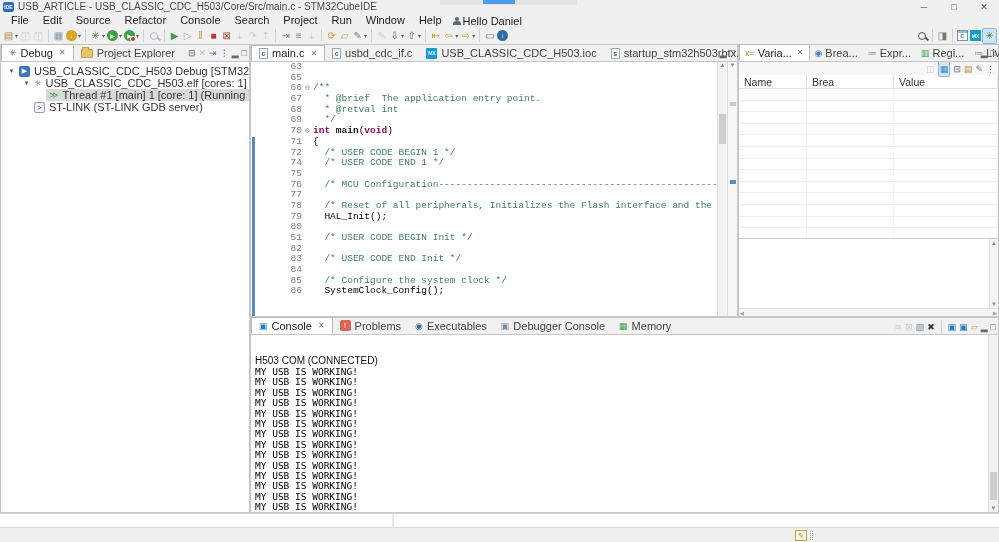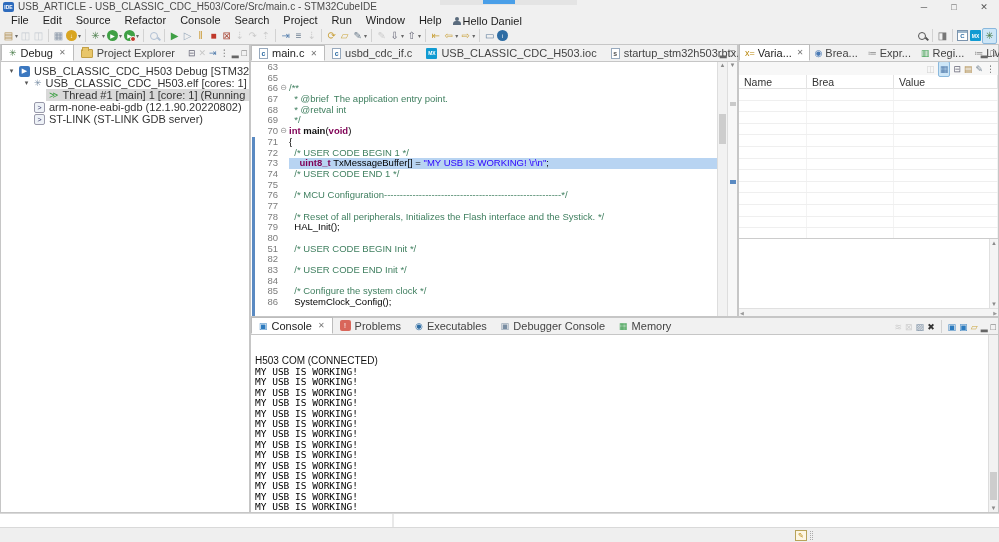--- a/index.html
+++ b/index.html
@@ -59,21 +59,21 @@
   #debug-tree { padding-top:3px; font-size:11px; }
   .trow { height:12px; display:flex; align-items:center; white-space:nowrap; overflow:hidden; }
   .trow .exp { width:9px; font-size:7px; color:#555; text-align:center; flex:none; }
   .trow .sel-wrap { display:flex; align-items:center; gap:4px; padding:0 3px; height:12px; }
   .trow.selected .sel-wrap { background:#d9d9d9; }
   .tico { flex:none; }
 
   
   #editor-panel { position:absolute; left:250px; top:44px; width:488px; height:273px; background:#fff; border:1px solid #c6c6c6; }
   #editor-tabs .vtab { height:16px; }
-  #code-wrap { position:absolute; left:0; top:17px; right:20px; bottom:0; overflow:hidden; font-family:Liberation Sans, sans-serif; font-size:9.5px; line-height:10.7px; }
+  #code-wrap { position:absolute; left:0; top:17px; right:20px; bottom:0; overflow:hidden; font-family:Liberation Mono, monospace; font-size:9.5px; line-height:10.7px;padding-left:24px; }
   .code-line { display:flex; height:10.7px; white-space:pre; }
   .code-line .ruler { width:7px; flex:none; }
   .code-line .ln { width:20px; flex:none; text-align:right; color:#7c7c7c; }
   .code-line .fold { width:11px; flex:none; text-align:center; color:#8a8a8a; font-size:8px; }
   .code-line .lt { flex:1; color:#000; }
   .code-line.hl .lt { background:#b8d4f2; }
   .seg-c { color:#3f7f5f; }
   .seg-k { color:#7f0055; font-weight:bold; }
   .seg-f { font-weight:bold; color:#111; }
   .seg-s { color:#2a00ff; }
@@ -323,27 +323,20 @@
           <span class="exp"></span>
           <span class="sel-wrap">
             <span class="tico" style="color: rgb(63, 160, 69); font-size: 9px;">≫</span>
             <span>Thread #1 [main] 1 [core: 1] (Running : User Request)</span>
           </span>
         </div>
         <div class="trow" style="padding-left: 21px;">
           <span class="exp"></span>
           <span class="sel-wrap">
             <span class="tico sqico" style="background: rgb(238, 242, 247); color: rgb(51, 51, 102); border: 1px solid rgb(153, 153, 170);">&gt;</span>
-            <span>arm-none-eabi-gdb (12.1.90.20220802)</span>
-          </span>
-        </div>
-        <div class="trow" style="padding-left: 21px;">
-          <span class="exp"></span>
-          <span class="sel-wrap">
-            <span class="tico sqico" style="background: rgb(238, 242, 247); color: rgb(51, 51, 102); border: 1px solid rgb(153, 153, 170);">&gt;</span>
             <span>ST-LINK (ST-LINK GDB server)</span>
           </span>
         </div>
       </div>
   </div>
 
   <div id="editor-panel">
     <div class="vtabbar" id="editor-tabs">
       <div class="vtab active">
           <span class="tico doc-ico" style="color: rgb(46, 109, 164);">c</span>
@@ -371,21 +364,20 @@
       <div id="range-bar" style="top: 74.9px; height: 181.1px;"></div>
     <div class="code-line"><span class="ruler"></span><span class="ln">63</span><span class="fold"></span><span class="lt"></span></div>
         <div class="code-line"><span class="ruler"></span><span class="ln">65</span><span class="fold"></span><span class="lt"></span></div>
         <div class="code-line"><span class="ruler"></span><span class="ln">66</span><span class="fold">⊖</span><span class="lt"><span class="seg-c">/**</span></span></div>
         <div class="code-line"><span class="ruler"></span><span class="ln">67</span><span class="fold"></span><span class="lt"><span class="seg-c">  * @brief  The application entry point.</span></span></div>
         <div class="code-line"><span class="ruler"></span><span class="ln">68</span><span class="fold"></span><span class="lt"><span class="seg-c">  * @retval int</span></span></div>
         <div class="code-line"><span class="ruler"></span><span class="ln">69</span><span class="fold"></span><span class="lt"><span class="seg-c">  */</span></span></div>
         <div class="code-line"><span class="ruler"></span><span class="ln">70</span><span class="fold">⊖</span><span class="lt"><span class="seg-k">int</span><span class=""> </span><span class="seg-f">main</span><span class="">(</span><span class="seg-k">void</span><span class="">)</span></span></div>
         <div class="code-line"><span class="ruler"></span><span class="ln">71</span><span class="fold"></span><span class="lt"><span class="">{</span></span></div>
         <div class="code-line"><span class="ruler"></span><span class="ln">72</span><span class="fold"></span><span class="lt"><span class="seg-c">  /* USER CODE BEGIN 1 */</span></span></div>
-        <div class="code-line hl"><span class="ruler"></span><span class="ln">73</span><span class="fold"></span><span class="lt"><span class="seg-k">    uint8_t</span><span class=""> TxMessageBuffer[] = </span><span class="seg-s">"MY USB IS WORKING! \r\n"</span><span class="">;</span></span></div>
         <div class="code-line"><span class="ruler"></span><span class="ln">74</span><span class="fold"></span><span class="lt"><span class="seg-c">  /* USER CODE END 1 */</span></span></div>
         <div class="code-line"><span class="ruler"></span><span class="ln">75</span><span class="fold"></span><span class="lt"></span></div>
         <div class="code-line"><span class="ruler"></span><span class="ln">76</span><span class="fold"></span><span class="lt"><span class="seg-c">  /* MCU Configuration--------------------------------------------------------*/</span></span></div>
         <div class="code-line"><span class="ruler"></span><span class="ln">77</span><span class="fold"></span><span class="lt"></span></div>
         <div class="code-line"><span class="ruler"></span><span class="ln">78</span><span class="fold"></span><span class="lt"><span class="seg-c">  /* Reset of all peripherals, Initializes the Flash interface and the Systick. */</span></span></div>
         <div class="code-line"><span class="ruler"></span><span class="ln">79</span><span class="fold"></span><span class="lt"><span class="">  HAL_Init();</span></span></div>
         <div class="code-line"><span class="ruler"></span><span class="ln">80</span><span class="fold"></span><span class="lt"></span></div>
         <div class="code-line"><span class="ruler"></span><span class="ln">51</span><span class="fold"></span><span class="lt"><span class="seg-c">  /* USER CODE BEGIN Init */</span></span></div>
         <div class="code-line"><span class="ruler"></span><span class="ln">82</span><span class="fold"></span><span class="lt"></span></div>
         <div class="code-line"><span class="ruler"></span><span class="ln">83</span><span class="fold"></span><span class="lt"><span class="seg-c">  /* USER CODE END Init */</span></span></div>

